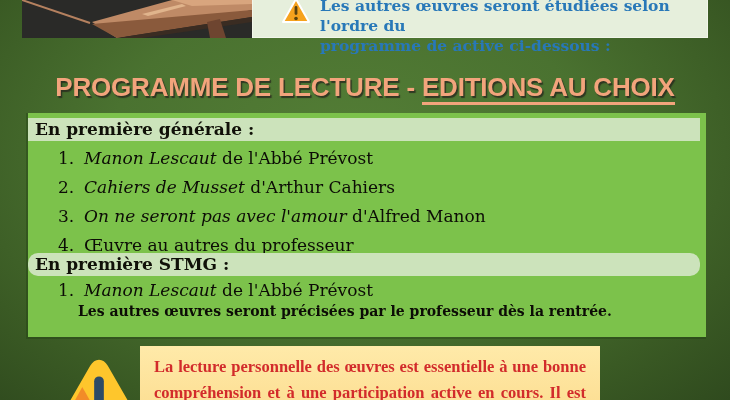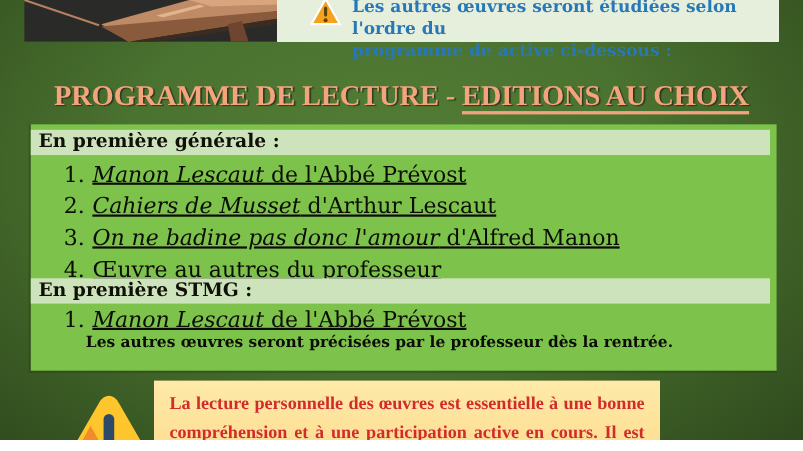--- a/index.html
+++ b/index.html
@@ -15,42 +15,42 @@
     background:#e6efdc;box-shadow:0 0 0 1px #f2f6ea inset;
   }
   .top-notice .warn-small{position:absolute;left:30px;top:8px;width:28px;height:26px;}
   .top-notice .notice-text{
     position:absolute;left:68px;top:6px;width:380px;
     color:#2878b8;font-weight:bold;font-size:15.5px;line-height:20px;
   }
   
   .page-title{
     position:absolute;left:0;top:72px;width:730px;text-align:center;
-    font-family:Liberation Serif, serif;font-weight:bold;font-size:26px;
+    font-family:Liberation Sans, sans-serif;font-weight:bold;font-size:26px;
     color:#f2a47c;letter-spacing:-0.2px;
     text-shadow:1.5px 1.5px 1px rgba(40,40,30,.8);
     white-space:nowrap;
   }
   .page-title .underlined{border-bottom:3px solid #f2a47c;padding-bottom:0px;}
   
   .program-panel{
     position:absolute;left:28px;top:113px;width:678px;height:224px;
     background:#7cc24b;box-shadow:-1px 1px 0 1px rgba(30,60,15,.35);
   }
   .section-heading{
     position:absolute;left:0;width:672px;height:23px;background:#cce3bb;
     color:#101008;font-weight:bold;font-size:17px;line-height:23px;padding-left:7px;
     box-sizing:border-box;
   }
   .heading-generale{top:5px;}
-  .heading-stmg{top:140px;}
+  .heading-stmg{top:140px;border-radius:10px;}
   .book-list{position:absolute;left:30px;width:620px;}
   .list-generale{top:31px;}
   .list-stmg{top:163px;}
-  .list-item{height:29px;line-height:29px;font-size:20px;color:#0c0c06;white-space:nowrap;text-decoration:underline;}
+  .list-item{height:29px;line-height:29px;font-size:17px;color:#0c0c06;white-space:nowrap;}
   .list-item .num{display:inline-block;width:26px;text-align:left;}
   .work-title{font-style:italic;}
   .stmg-note{
     position:absolute;left:50px;top:190px;width:600px;
     font-weight:bold;font-size:14px;color:#0c0c06;white-space:nowrap;
   }
   
   .warn-big{position:absolute;left:55px;top:354px;width:88px;height:80px;}
   .bottom-notice{
     position:absolute;left:140px;top:346px;width:460px;height:90px;
@@ -96,24 +96,24 @@
 
   <div class="program-panel">
 
     <div class="section-heading heading-generale">En première générale :</div>
 
     <div class="book-list list-generale">
       <div class="list-item">
         <span class="num">1.</span><span class="work-title">Manon Lescaut</span><span class="work-rest"> de l'Abbé Prévost</span>
       </div>
       <div class="list-item">
-        <span class="num">2.</span><span class="work-title">Cahiers de Musset</span><span class="work-rest"> d'Arthur Lescaut</span>
+        <span class="num">2.</span><span class="work-title">Cahiers de Musset</span><span class="work-rest"> d'Arthur Cahiers</span>
       </div>
       <div class="list-item">
-        <span class="num">3.</span><span class="work-title">On ne badine pas donc l'amour</span><span class="work-rest"> d'Alfred Manon</span>
+        <span class="num">3.</span><span class="work-title">On ne seront pas avec l'amour</span><span class="work-rest"> d'Alfred Manon</span>
       </div>
       <div class="list-item">
         <span class="num">4.</span><span class="work-title"></span><span class="work-rest">Œuvre au autres du professeur</span>
       </div>
     </div>
 
     <div class="section-heading heading-stmg">En première STMG :</div>
 
     <div class="book-list list-stmg">
       <div class="list-item">

